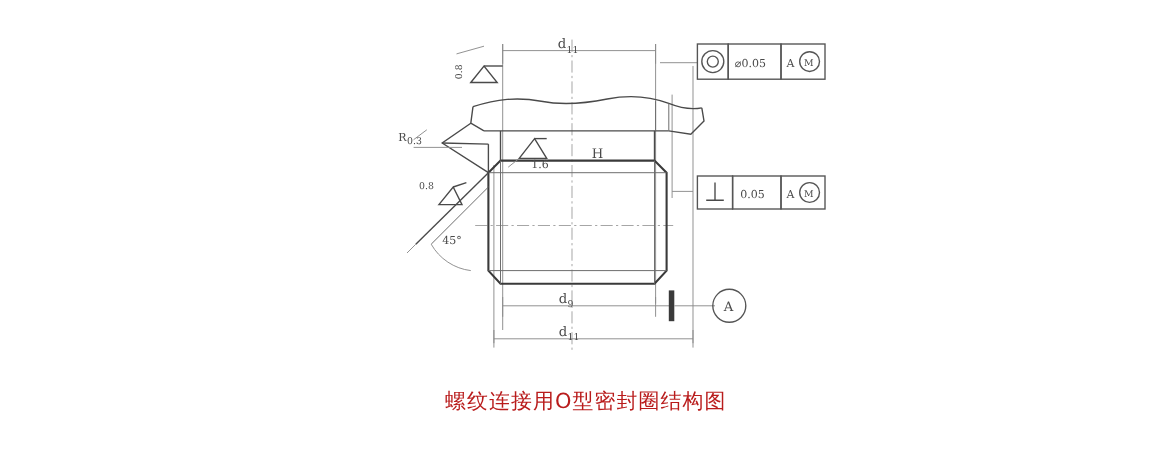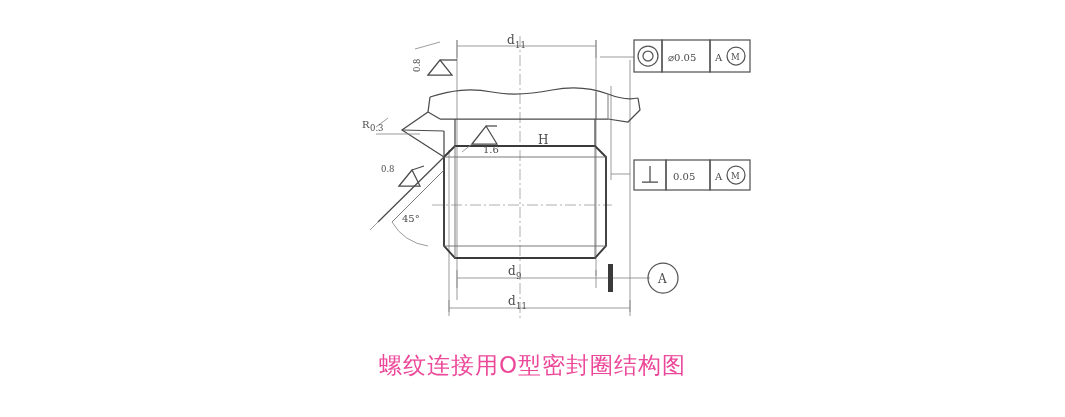--- a/index.html
+++ b/index.html
@@ -33,23 +33,23 @@
     left: 0;
     top: 0;
   }
   #figure-caption {
     position: absolute;
     left: 0;
     top: 348px;
     width: 1065px;
     text-align: center;
     font-family: "DejaVu Sans", "Liberation Sans", sans-serif;
-    font-size: 23px;
+    font-size: 19px;
     letter-spacing: 1px;
-    color: #ec4899;
+    color: #b91c1c;
     line-height: 34px;
     white-space: nowrap;
   }
   .sk { fill: none; stroke: #4a4a4a; stroke-width: 1.25; }
   .sk-thin { fill: none; stroke: #6b6b6b; stroke-width: 0.9; }
   .sk-thick { fill: none; stroke: #3a3a3a; stroke-width: 1.9; }
   .sk-dim { fill: none; stroke: #8a8a8a; stroke-width: 0.85; }
   .sk-center { fill: none; stroke: #9a9a9a; stroke-width: 0.8;
                stroke-dasharray: 11 3 2 3; }
   .sk-box { fill: none; stroke: #555555; stroke-width: 1.25; }

